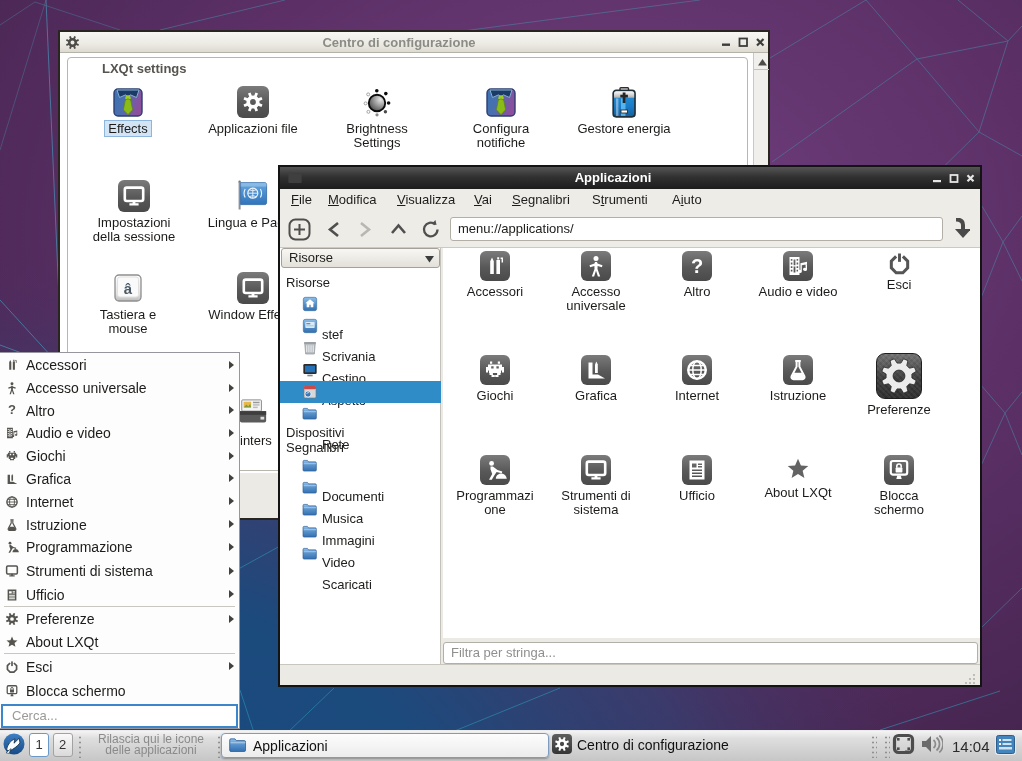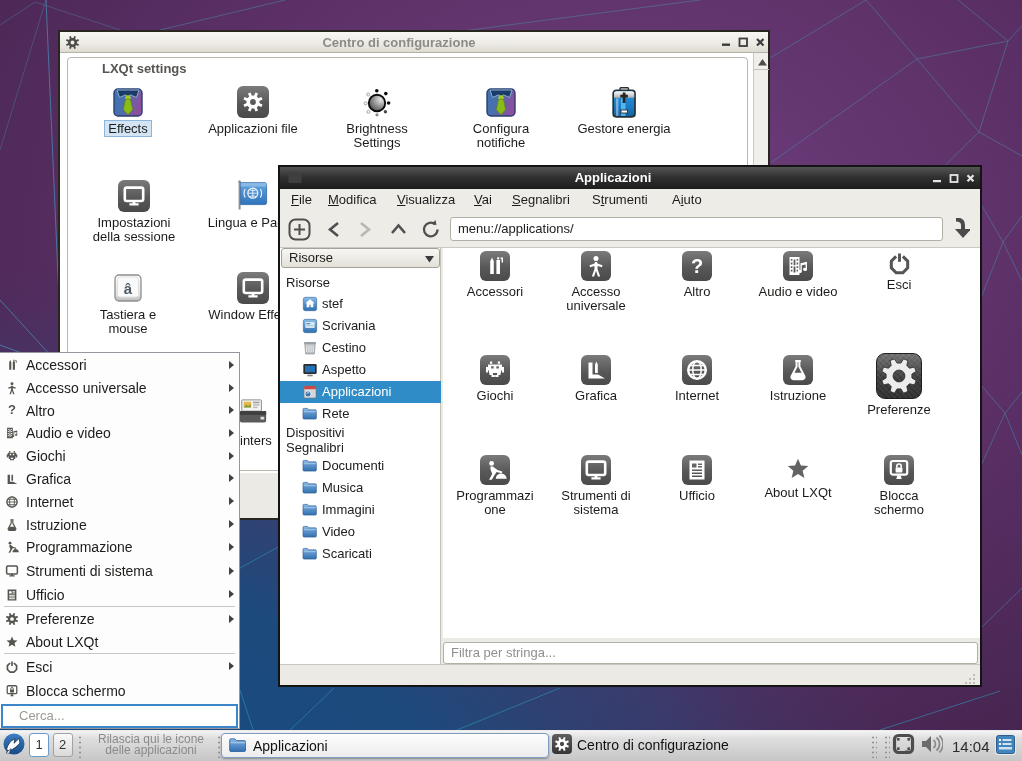--- a/index.html
+++ b/index.html
@@ -23,37 +23,37 @@
 #winapp .tbar{position:absolute;left:0;top:0;width:700px;height:22px;background:linear-gradient(#555,#313131 45%,#1d1d1d);}
 #winapp .ttxt{position:absolute;left:0;top:3px;width:666px;text-align:center;font-size:13px;font-weight:bold;color:#fff;}
 #winapp .mbar{position:absolute;left:0;top:22px;width:700px;height:20px;background:#eeece7;font-size:13px;color:#1c1c1c;}
 #winapp .mbar span{position:absolute;top:3px;}
 #winapp .tool{position:absolute;left:0;top:42px;width:700px;height:39px;background:#eeece7;border-bottom:1px solid #ccc9c1;}
 #winapp .addr{position:absolute;left:170px;top:50px;width:493px;height:24px;background:#fff;border:1px solid #b2afa7;border-radius:3px;font-size:13px;color:#20201e;line-height:22px;padding-left:7px;}
 #winapp .side{position:absolute;left:0;top:81px;width:161px;height:416px;background:#fff;border-right:1px solid #c4c1ba;font-size:13px;color:#21201e;}
 #winapp .combo{position:absolute;left:1px;top:0px;width:159px;height:20px;background:linear-gradient(#f8f7f4,#e3e0d9);border:1px solid #a5a199;border-radius:3px;line-height:18px;padding-left:7px;}
 #winapp .srow{position:absolute;left:0;width:161px;height:22px;line-height:22px;}
 #winapp .srow .si{position:absolute;left:22px;top:3px;}
-#winapp .srow .st{position:absolute;left:42px;}
+#winapp .srow .st{position:absolute;left:42px;margin-top:31px;}
 #winapp .shead{position:absolute;left:6px;height:20px;line-height:20px;}
 #winapp .pane{position:absolute;left:163px;top:81px;width:537px;height:390px;background:#fff;}
 #winapp .filter{position:absolute;left:163px;top:475px;width:535px;height:22px;background:#fff;border:1px solid #b2afa7;border-radius:3px;font-size:13px;color:#8f8f8d;line-height:20px;padding-left:7px;}
 #winapp .status{position:absolute;left:0;top:497px;width:700px;height:21px;background:#eceae5;border-top:1px solid #c9c6be;}
 .gtile{position:absolute;width:104px;text-align:center;}
 .gtile .lbl{font-size:13px;line-height:13.5px;color:#1c1b19;margin-top:4px;}
 .dbox{width:30px;height:30px;border-radius:6px;background:linear-gradient(#7b7b7b,#585858 55%,#4a4a4a);margin:0 auto;position:relative;color:#fff;}
 .dbox svg{position:absolute;left:3px;top:3px;}
 
 #menu{position:absolute;left:-1px;top:352px;width:241px;height:377px;background:#fdfdfd;border:1px solid #97959d;}
 .mi{position:absolute;left:0;width:239px;height:22px;}
 .mi .mic{position:absolute;left:5px;top:4px;color:#55544f;}
 .mi .mt{position:absolute;left:26px;top:3px;font-size:14px;color:#1d1c1a;white-space:nowrap;}
 .mi .arr{position:absolute;left:229px;top:6.5px;width:0;height:0;border-left:5.5px solid #42413e;border-top:4.5px solid transparent;border-bottom:4.5px solid transparent;}
 .msep{position:absolute;left:4px;width:231px;height:1px;background:#c9c7c2;}
-#cerca{position:absolute;left:1px;top:351px;width:237px;height:24px;border:2px solid #3c87cc;background:#fff;font-size:13px;color:#9c9a96;line-height:19px;padding-left:16px;}
+#cerca{position:absolute;left:1px;top:351px;width:237px;height:24px;border:2px solid #3c87cc;background:#fff;font-size:13px;color:#9c9a96;line-height:19px;padding-left:9px;}
 
 #bar{position:absolute;left:0;top:730px;width:1022px;height:31px;background:linear-gradient(#f4f4f4,#dedede 25%,#c6c6c6);border-top:1px solid #ececec;}
 .dots{position:absolute;top:4px;width:6px;height:23px;background-image:radial-gradient(circle,#909090 0.9px,transparent 1.2px);background-size:4px 5px;}
 #task1{position:absolute;left:221px;top:2px;width:328px;height:25px;border:1px solid #7d9cc0;border-radius:4px;background:linear-gradient(#fdfdfd,#ececec);box-shadow:0 1px 2px rgba(0,0,0,.3);}
 #task1 span{position:absolute;left:31px;top:4px;font-size:14px;color:#111;}
 #task2{position:absolute;left:552px;top:2px;width:318px;height:25px;}
 #task2 span{position:absolute;left:25px;top:4px;font-size:14px;color:#111;}
 .wsb{position:absolute;top:2px;width:20px;height:24px;border-radius:3px;font-size:13px;color:#333;text-align:center;line-height:22px;}
 </style></head>
 <body>

